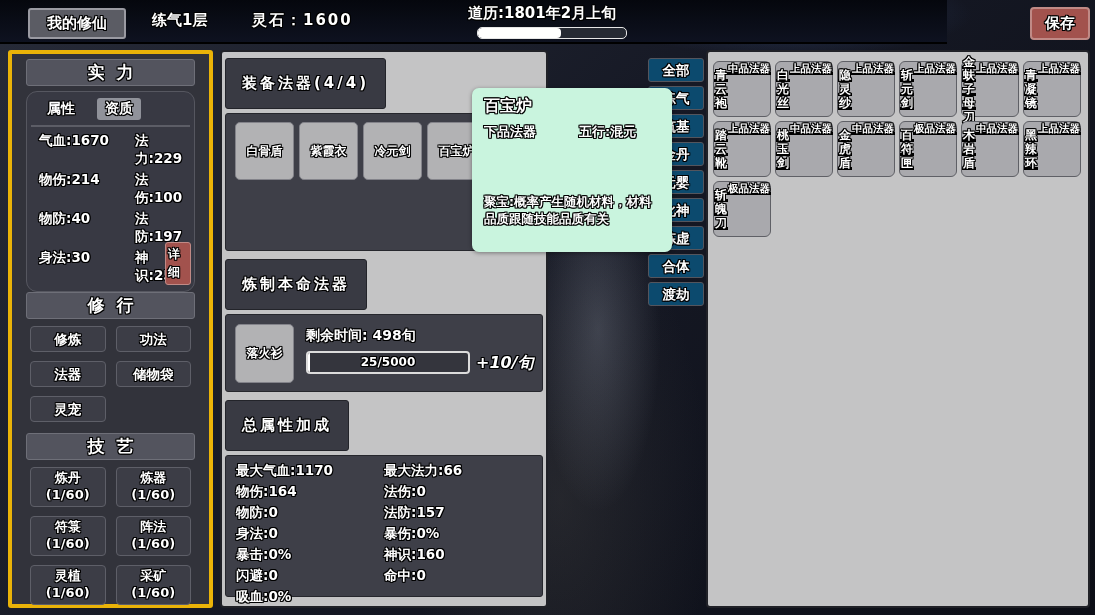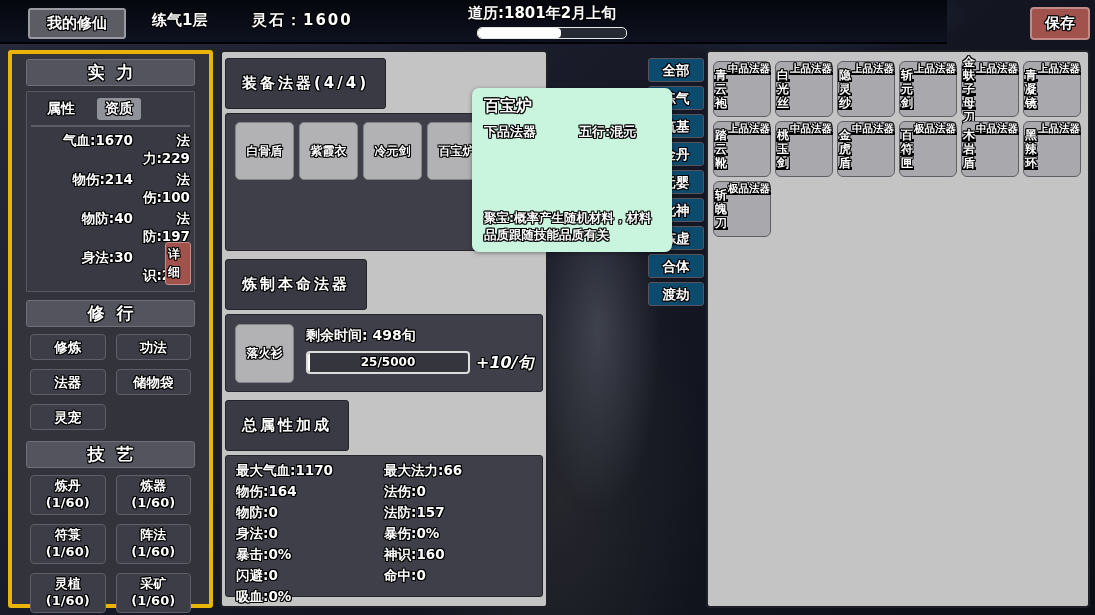--- a/index.html
+++ b/index.html
@@ -26,26 +26,26 @@
   .top-bar-track{position:absolute;left:477px;top:27px;width:148px;height:10px;
     background:#262a33;border:1px solid #e6e6e6;border-radius:5px;overflow:hidden;}
   .top-bar-fill{height:100%;background:#fff;border-radius:4px;}
   .save-btn{position:absolute;left:1030px;top:7px;width:56px;height:29px;line-height:29px;text-align:center;
     background:#a2524d;border:2px solid #c08a86;border-radius:4px;font-size:15px;cursor:pointer;}
   
   .sidebar{position:absolute;left:8px;top:50px;width:205px;height:558px;
     background:#32333b;border:4px solid #eab308;border-radius:3px;box-sizing:border-box;padding:5px 14px;}
   .sec-header{height:25px;line-height:25px;text-align:center;background:#53545e;
     border:1px solid #6e6f78;border-radius:3px;font-size:17px;letter-spacing:12px;text-indent:12px;margin-bottom:5px;}
-  .power-box{position:relative;border:1px solid #565760;border-radius:1px;background:#383943;
-    padding:4px 4px 6px 4px;margin-bottom:8px;}
+  .power-box{position:relative;border:1px solid #565760;border-radius:11px;background:#383943;
+    padding:4px 4px 6px 4px;}
   .tabs{display:flex;gap:14px;padding:2px 8px 5px 8px;border-bottom:2px solid #5c5d66;margin-bottom:5px;}
   .tab{font-size:14px;padding:2px 8px;border-radius:3px;cursor:pointer;}
   .tab.active{background:#90929a;}
-  .pstats{display:grid;grid-template-columns:94px 1fr;column-gap:2px;row-gap:3px;padding-left:8px;font-size:13.5px;text-align:right;}
+  .pstats{display:grid;grid-template-columns:94px 1fr;column-gap:2px;row-gap:3px;padding-left:8px;font-size:13.5px;}
   .detail-btn{position:absolute;right:3px;bottom:6px;width:20px;padding:3px 2px;text-align:left;
     background:#a2524d;border:1px solid #c08a86;border-radius:3px;font-size:12px;line-height:1.45;cursor:pointer;}
   .btn-grid{display:grid;grid-template-columns:1fr 1fr;column-gap:10px;row-gap:9px;padding:2px 4px;margin-bottom:9px;}
   .sbtn{height:24px;line-height:24px;text-align:center;background:#3c3d46;border:1px solid #5e5f68;
     border-radius:4px;font-size:13.5px;cursor:pointer;}
   .sbtn2{height:36px;text-align:center;background:#3c3d46;border:1px solid #5e5f68;border-radius:4px;
     font-size:13px;line-height:1.3;padding-top:2px;cursor:pointer;}
   
   .midcol{position:absolute;left:220px;top:50px;width:328px;height:558px;
     background:#c4c4c5;border:2px solid #202127;border-radius:4px;box-sizing:border-box;padding:4px 3px;}
@@ -78,21 +78,21 @@
     display:flex;cursor:pointer;box-sizing:border-box;text-decoration:underline;}
   .card-name{flex:1;display:flex;align-items:center;justify-content:center;text-align:center;
     font-size:12px;line-height:1.15;padding:2px 1px 0 1px;}
   .card-quality{text-align:right;font-size:10.5px;padding-bottom:4px;}
   
   .tooltip{position:absolute;left:472px;top:88px;width:200px;height:164px;background:#c9f4de;
     border-radius:7px;z-index:20;box-shadow:0 1px 4px rgba(0,0,0,0.4);padding:8px 12px;box-sizing:border-box;}
   .tt-title{font-size:16px;margin-bottom:6px;}
   .tt-row{display:flex;font-size:13px;margin-bottom:6px;}
   .tt-row span:first-child{width:95px;}
-  .tt-skill{position:absolute;left:12px;bottom:8px;width:176px;font-size:12.5px;line-height:1.35;}
+  .tt-skill{position:absolute;left:12px;bottom:24px;width:176px;font-size:12.5px;line-height:1.35;}
 </style>
 </head>
 <body>
 
 <div class="topbar">
   <div class="title-btn otext">我的修仙</div>
   <div class="top-realm otext">练气1层</div>
   <div class="top-stones otext">灵石：1600</div>
   <div class="top-cal otext">道历:1801年2月上旬</div>
   <div class="top-bar-track">

